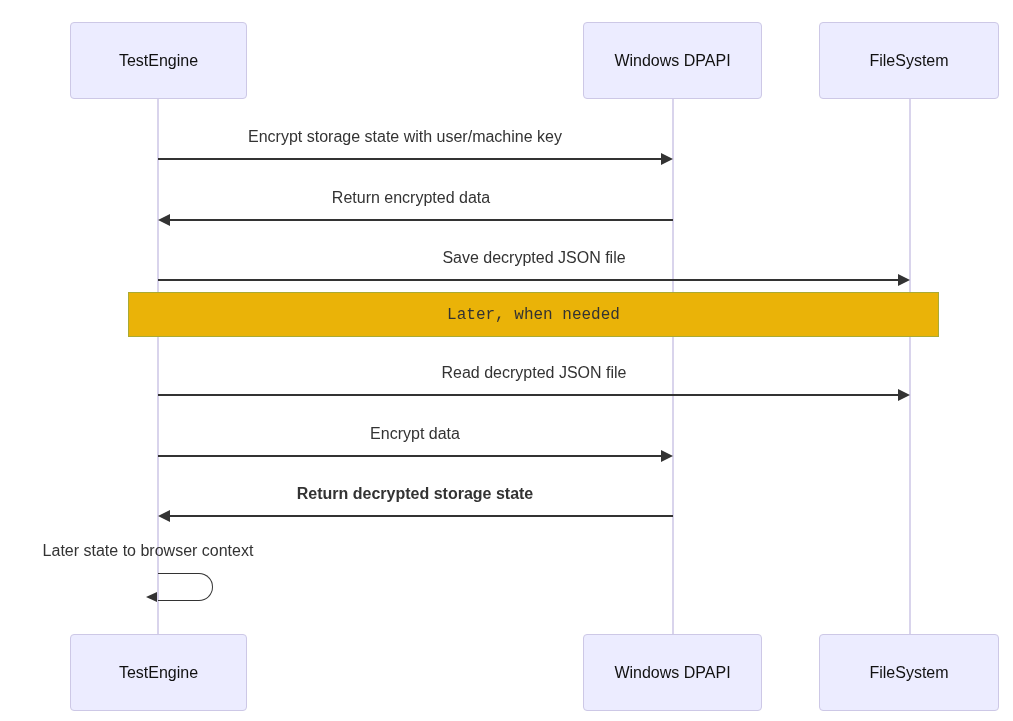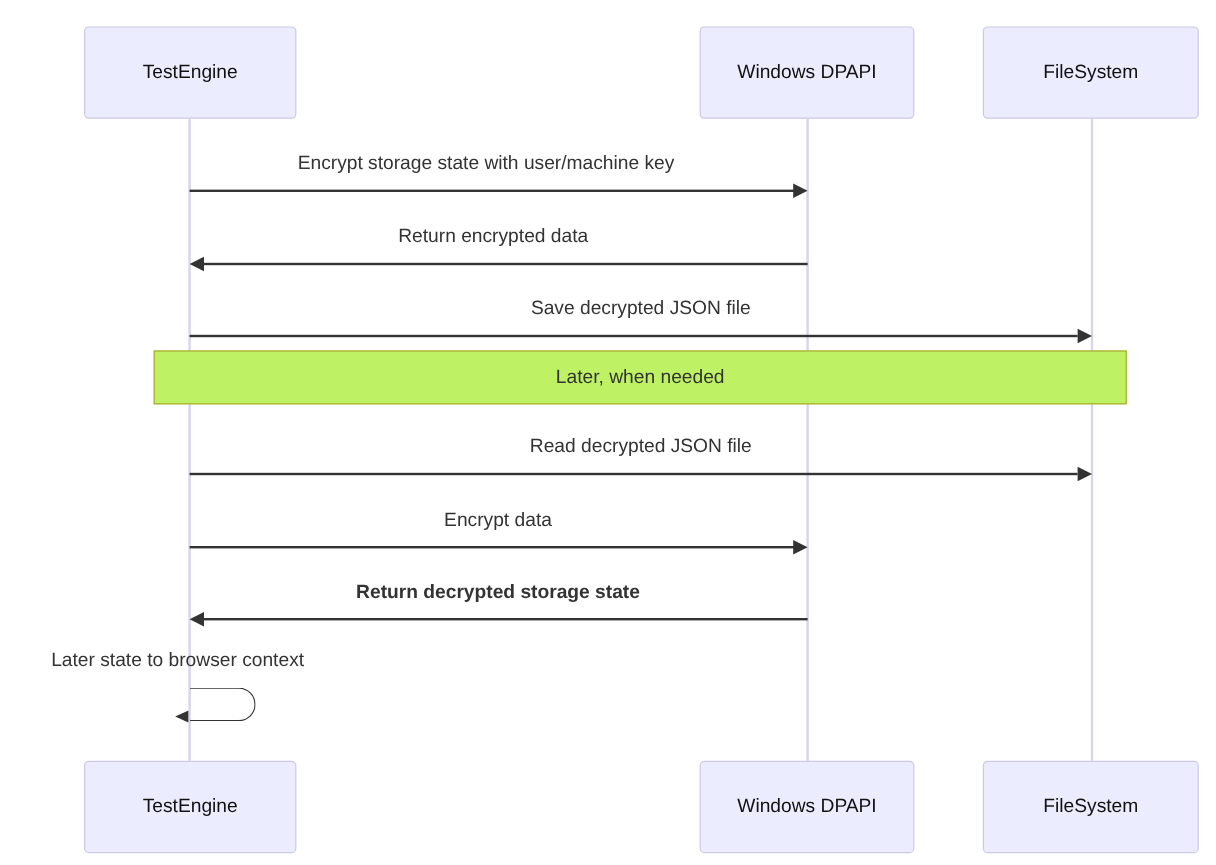--- a/index.html
+++ b/index.html
@@ -62,28 +62,29 @@
     border-right: 12px solid #333333;
     border-top: 6px solid transparent;
     border-bottom: 6px solid transparent;
   }
   .note {
     position: absolute;
     left: 128px;
     top: 292px;
     width: 811px;
     height: 45px;
-    background: #bef264;
+    background: #eab308;
     border: 1px solid #aaaa33;
     box-sizing: border-box;
     display: flex;
     align-items: center;
     justify-content: center;
     font-size: 16px;
     color: #333333;
+    font-family: Liberation Mono, monospace;
   }
   .self-loop-arc {
     position: absolute;
     left: 158px;
     top: 573px;
     width: 55px;
     height: 28px;
     border: 1.7px solid #333333;
     border-left: none;
     border-radius: 0 26px 26px 0;

